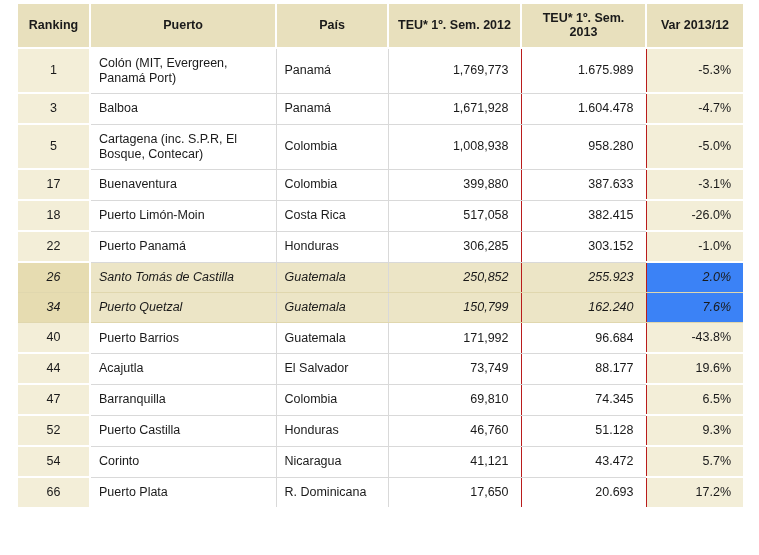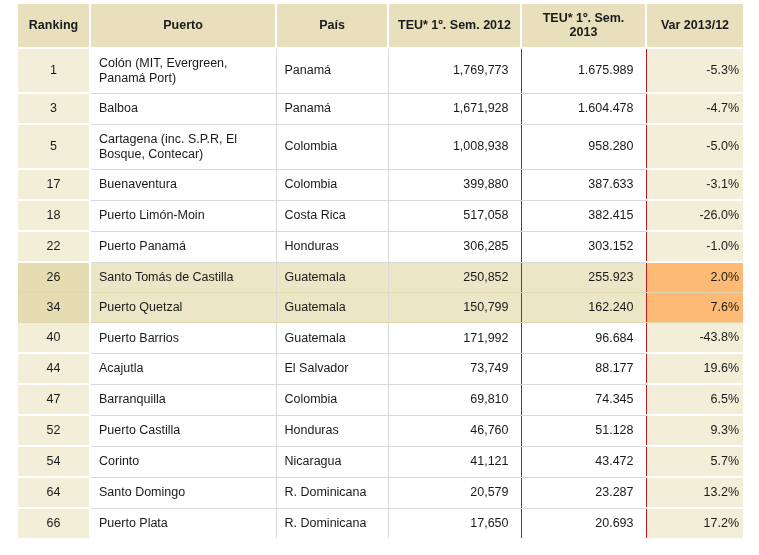--- a/index.html
+++ b/index.html
@@ -70,32 +70,32 @@
     text-align: left;
     border-right: 1px solid #d9d9d9;
   }
   td.num {
     text-align: right;
     padding-right: 12px;
     border-right: 1px solid #b91c1c;
   }
   td.var {
     text-align: right;
-    padding-right: 4px;
+    padding-right: 12px;
     background: #f3eed8;
     border-bottom: 2px solid #ffffff;
   }
   tr.hl td.port,
   tr.hl td.country,
   tr.hl td.num {
     background: #ece5c6;
   }
   tr.hl td.rank { background: #e6dcb1; }
-  tr.hl td.var { background: #fdba74; }
-  tr.hl td { border-bottom: 1px solid #e0d7ae; }
+  tr.hl td.var { background: #3b82f6; }
+  tr.hl td { border-bottom: 1px solid #e0d7ae; font-style: italic; }
 </style>
 </head>
 <body>
 
 <div class="table-wrap">
   <table class="ports">
     <colgroup>
       <col class="c-rank">
       <col class="c-port">
       <col class="c-country">
@@ -212,28 +212,20 @@
         </tr>
         <tr>
           <td class="rank">54</td>
           <td class="port">Corinto</td>
           <td class="country">Nicaragua</td>
           <td class="num">41,121</td>
           <td class="num">43.472</td>
           <td class="var">5.7%</td>
         </tr>
         <tr>
-          <td class="rank">64</td>
-          <td class="port">Santo Domingo</td>
-          <td class="country">R. Dominicana</td>
-          <td class="num">20,579</td>
-          <td class="num">23.287</td>
-          <td class="var">13.2%</td>
-        </tr>
-        <tr>
           <td class="rank">66</td>
           <td class="port">Puerto Plata</td>
           <td class="country">R. Dominicana</td>
           <td class="num">17,650</td>
           <td class="num">20.693</td>
           <td class="var">17.2%</td>
         </tr>
       </tbody>
   </table>
 </div>

